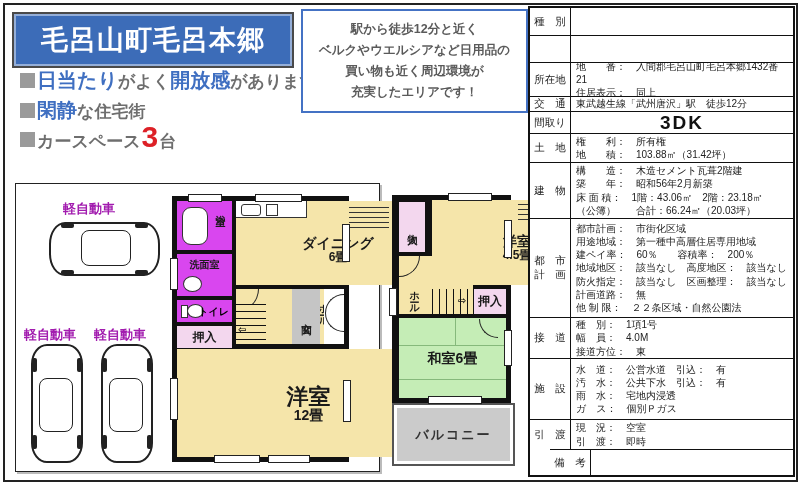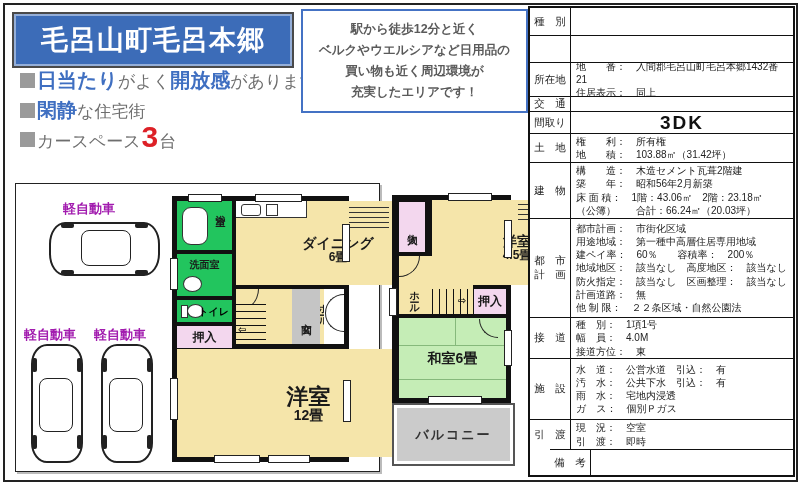--- a/index.html
+++ b/index.html
@@ -8,21 +8,21 @@
   .page-border{position:absolute;left:3px;top:3px;right:2px;bottom:2px;border:2.5px solid #222;pointer-events:none;z-index:50;}
 
   
   .banner{position:absolute;left:12px;top:12px;width:278px;height:52px;background:#3c6cb8;
           border:2px solid #4a4a4a;box-shadow:inset 0 0 0 2px rgba(255,255,255,.45);
           display:flex;align-items:center;justify-content:center;}
   .banner span{color:#fff;font-size:27px;font-weight:bold;letter-spacing:1px;}
   .bullet{position:absolute;left:20px;height:26px;display:flex;align-items:baseline;white-space:nowrap;}
   .sq{width:15px;height:15px;background:#9a9a9a;display:inline-block;align-self:center;margin-right:2px;}
   .hl{color:#3f6fc1;font-size:20px;font-weight:bold;}
-  .gy{color:#6e6e6e;font-size:17px;font-weight:normal;}
+  .gy{color:#6e6e6e;font-size:17px;font-weight:bold;}
   .rednum{color:#dd2026;font-size:30px;font-weight:bold;line-height:22px;padding:0 1px;}
 
   
   .callout{position:absolute;left:301px;top:9px;width:223px;height:100px;background:#fff;
            border:2.5px solid #4472c4;display:flex;flex-direction:column;justify-content:center;}
   .cl{text-align:center;font-size:12.5px;font-weight:bold;color:#5a5a5a;line-height:21px;}
 
   
   .spec{position:absolute;left:528px;top:6px;width:267px;height:471px;border:2px solid #111;
         background:#fff;display:flex;flex-direction:column;box-sizing:border-box;z-index:40;}
@@ -43,21 +43,21 @@
   .car-label{position:absolute;font-size:13px;font-weight:bold;color:#a21caf;white-space:nowrap;}
   .car{position:absolute;border:2px solid #222;background:#fff;}
   .car-h{border-radius:16px/22px;}
   .car-v{border-radius:16px/20px;}
   .cabin{position:absolute;border:1.5px solid #222;background:#fff;}
   .wh{position:absolute;background:#222;border-radius:2px;}
 
   .house{position:absolute;background:#111;}
   .room{position:absolute;display:flex;align-items:center;justify-content:center;
         flex-direction:column;overflow:hidden;}
-  .cream{background:#f5e5aa;padding-left:48px;} .blue{background:#22c55e;} .pink{background:#f3d7ee;}
+  .cream{background:#f5e5aa;padding-left:48px;} .blue{background:#d946ef;} .pink{background:#f3d7ee;}
   .green{background:#c5edb6;} .gray{background:#c5c5c5;}
   .rl1{font-size:14px;font-weight:bold;color:#1a1a1a;line-height:15px;}
   .rl2{font-size:12px;font-weight:bold;color:#1a1a1a;line-height:13px;}
   .big1{font-size:22px;line-height:24px;} .big2{font-size:14px;}
   .small{font-size:10px;line-height:11px;}
   .vlabel{writing-mode:vertical-rl;text-orientation:upright;font-size:10px;font-weight:bold;
           color:#1a1a1a;letter-spacing:1px;}
   .stairs-v{position:absolute;background:#f5e5aa repeating-linear-gradient(to bottom,#111 0 1.4px,transparent 1.4px 7px);}
   .stairs-h{position:absolute;background:#f5e5aa repeating-linear-gradient(to right,#111 0 1.4px,transparent 1.4px 7px);}
   .arrow{position:absolute;font-size:10px;color:#111;font-weight:bold;}
@@ -123,20 +123,23 @@
         </div>
       <div class="sval vcenter">
         <div>地　　番：　入間郡毛呂山町毛呂本郷1432番21</div>
         <div>住居表示：　同上</div>
       </div>
     </div>
     <div class="srow" style="height:14px">
       <div class="slabel">
           <span>交　通</span>
         </div>
+      <div class="sval vcenter">
+          <div>東武越生線「武州唐沢」駅　徒歩12分</div>
+        </div>
     </div>
     <div class="srow" style="height:21px">
       <div class="slabel">
           <span>間取り</span>
         </div>
       <div class="sval cval madori-val">3DK</div>
     </div>
     <div class="srow" style="height:28px">
       <div class="slabel">
           <span>土　地</span>

